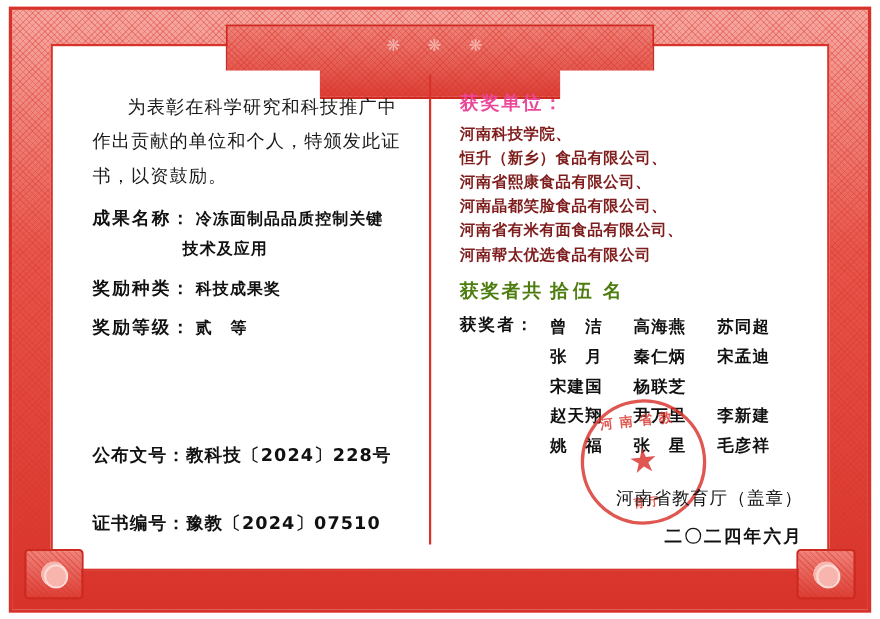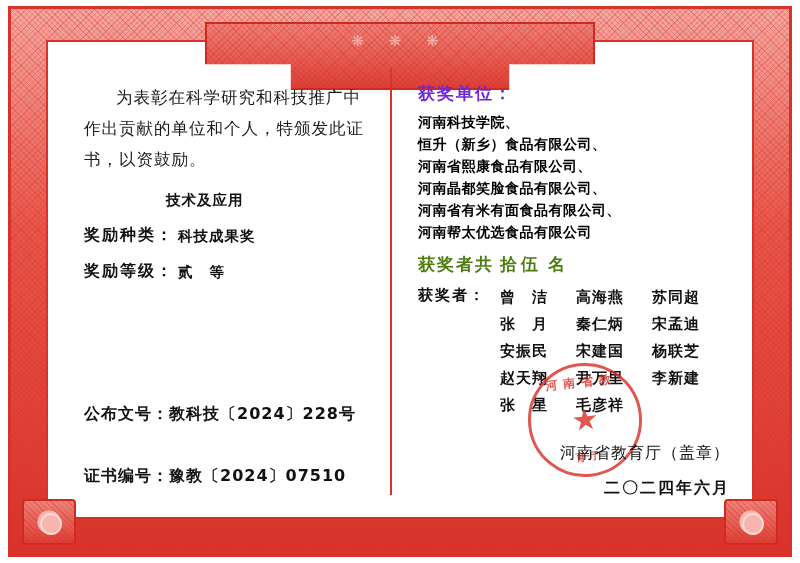--- a/index.html
+++ b/index.html
@@ -175,28 +175,28 @@
     letter-spacing: 1px;
     margin-bottom: 12px;
     white-space: nowrap;
     margin-top: 41px;
   }
 
   
   .r-head {
     font-size: 17px;
     font-weight: bold;
-    color: #6d28d9;
+    color: #ec4899;
     letter-spacing: 2px;
     margin-bottom: 6px;
   }
   .unit-list {
     font-size: 14px;
     line-height: 22px;
-    color: #000000;
+    color: #7f1d1d;
     font-weight: bold;
     letter-spacing: 0.5px;
   }
   .count-row {
     margin-top: 10px;
     font-size: 17px;
     font-weight: bold;
     color: #4d7c0f;
     letter-spacing: 2px;
   }
@@ -305,20 +305,24 @@
 
     <div class="col-left">
 
       <div class="citation">
         <span class="indent">为表彰在科学研究和科技推广中</span>
         <span>作出贡献的单位和个人，特颁发此证</span>
         <span>书，以资鼓励。</span>
       </div>
 
       <div class="field-block">
+        <div class="field-row">
+          <span class="field-label">成果名称：</span>
+          <span class="field-value">冷冻面制品品质控制关键</span>
+        </div>
         <div class="field-value sub">技术及应用</div>
       </div>
 
       <div class="field-block">
         <div class="field-row">
           <span class="field-label">奖励种类：</span>
           <span class="field-value">科技成果奖</span>
         </div>
       </div>
 
@@ -365,30 +369,30 @@
             <span class="winner-name">曾　洁</span>
             <span class="winner-name">高海燕</span>
             <span class="winner-name">苏同超</span>
           </div>
           <div class="winner-line">
             <span class="winner-name">张　月</span>
             <span class="winner-name">秦仁炳</span>
             <span class="winner-name">宋孟迪</span>
           </div>
           <div class="winner-line">
-            <span class="winner-name">安振民</span>
             <span class="winner-name">宋建国</span>
             <span class="winner-name">杨联芝</span>
           </div>
           <div class="winner-line">
             <span class="winner-name">赵天翔</span>
             <span class="winner-name">尹万里</span>
             <span class="winner-name">李新建</span>
           </div>
           <div class="winner-line">
+            <span class="winner-name">姚　福</span>
             <span class="winner-name">张　星</span>
             <span class="winner-name">毛彦祥</span>
           </div>
         </div>
       </div>
 
       <div class="seal">
         <div class="seal-text-top">河南省教</div>
         <div class="seal-star">★</div>
         <div class="seal-text-bottom">育厅</div>

